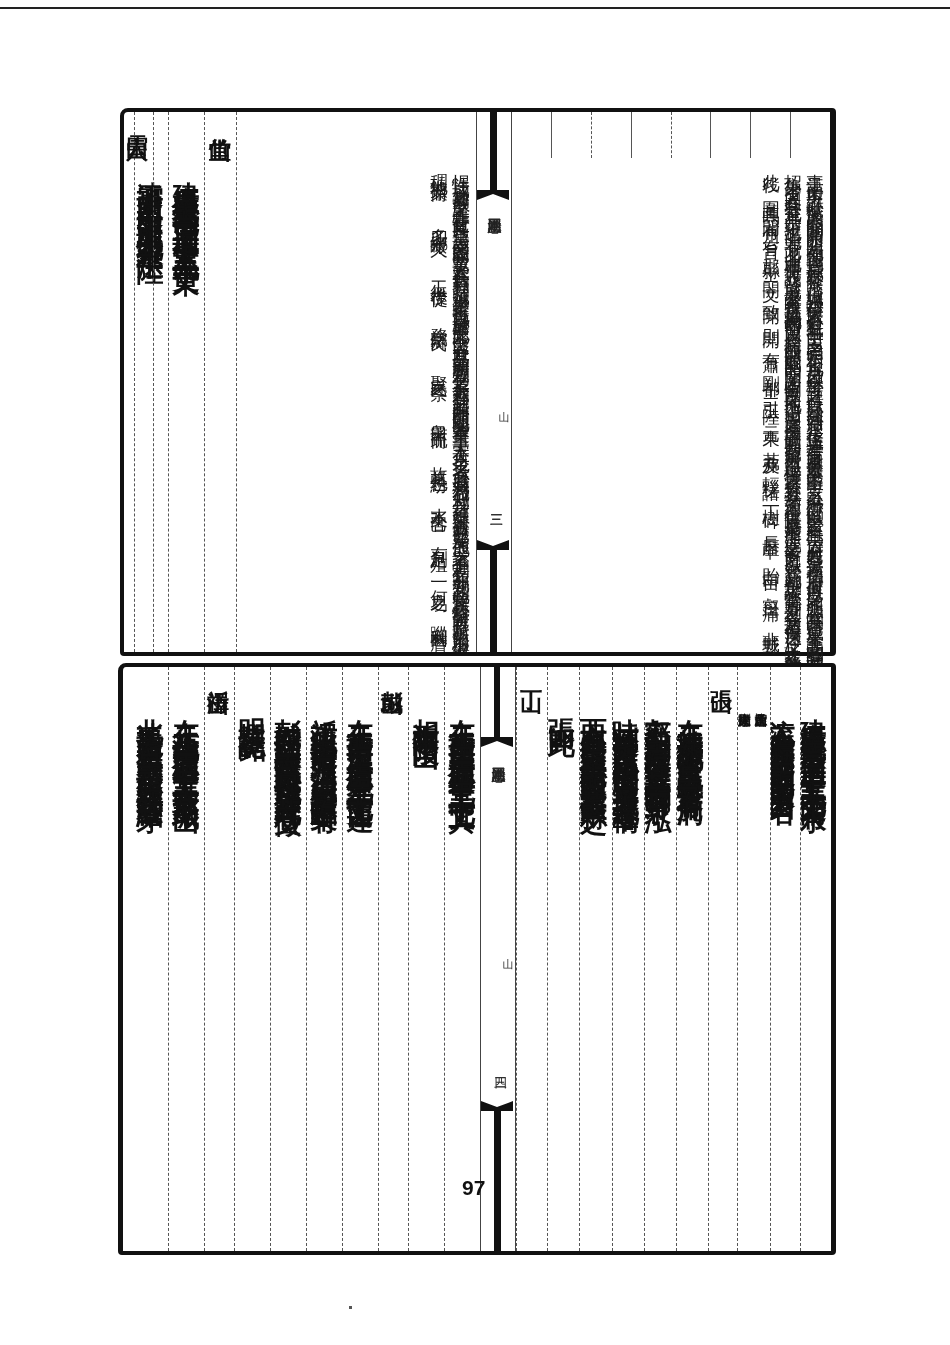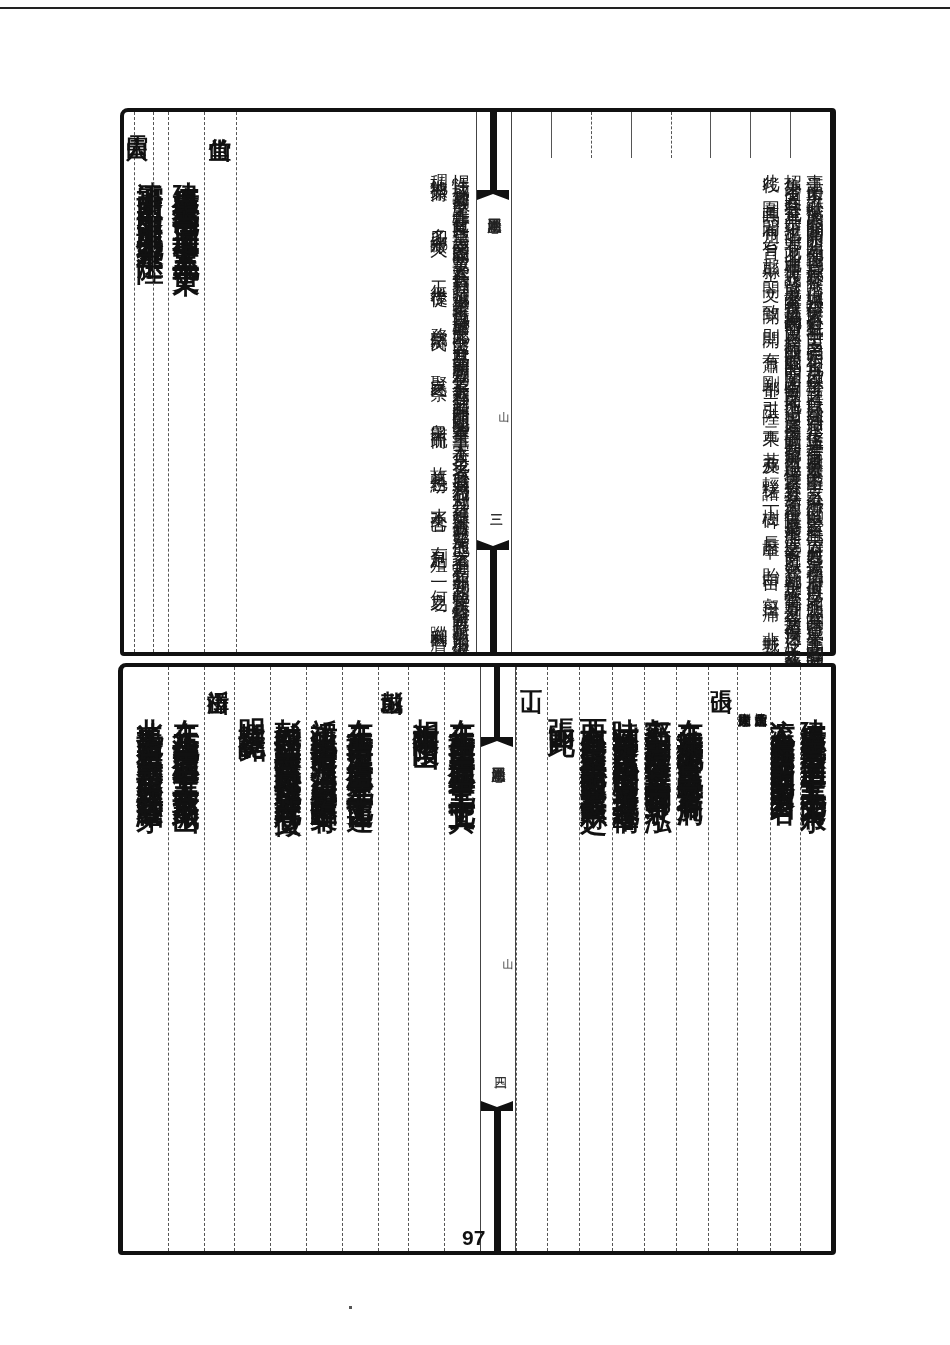--- a/index.html
+++ b/index.html
@@ -17,21 +17,21 @@
   .fold .pgnum { position:absolute; left:6px; width:22px; writing-mode:vertical-rl; font-size:13px; color:#222; }
   .fold .shan { position:absolute; left:18px; font-size:11px; writing-mode:vertical-rl; color:#333; }
   .cols { position:absolute; top:0; bottom:0; display:flex; flex-direction:row-reverse; }
   .col { position:relative; height:100%; border-left:1px dashed #555; box-sizing:border-box; writing-mode:vertical-rl; text-orientation:upright; overflow:hidden; }
   .col.first { border-right:none; }
   .col .txt { position:absolute; right:2px; left:2px; font-weight:bold; }
   .big { font-size:27px; line-height:32px; letter-spacing:4px; }
   .head { font-size:22px; line-height:26px; letter-spacing:1px; }
   .tiny { font-size:13px; line-height:16px; letter-spacing:0; font-weight:normal !important; }
   .dense { font-size:17.5px; line-height:22px; letter-spacing:3.2px; font-weight:normal !important; color:#1a1a1a; }
-  .pagenum { position:absolute; left:462px; top:1226px; font-family:"Liberation Sans",sans-serif; font-size:21px; font-weight:bold; color:#111; }
+  .pagenum { position:absolute; left:462px; top:1176px; font-family:"Liberation Sans",sans-serif; font-size:21px; font-weight:bold; color:#111; }
   .speck { position:absolute; width:3px; height:3px; background:#555; }
 </style>
 </head>
 <body>
 
 <div class="top-rule"></div>
 
 <div class="page top">
 
   <div class="cols" style="left:0; width:352px;">

